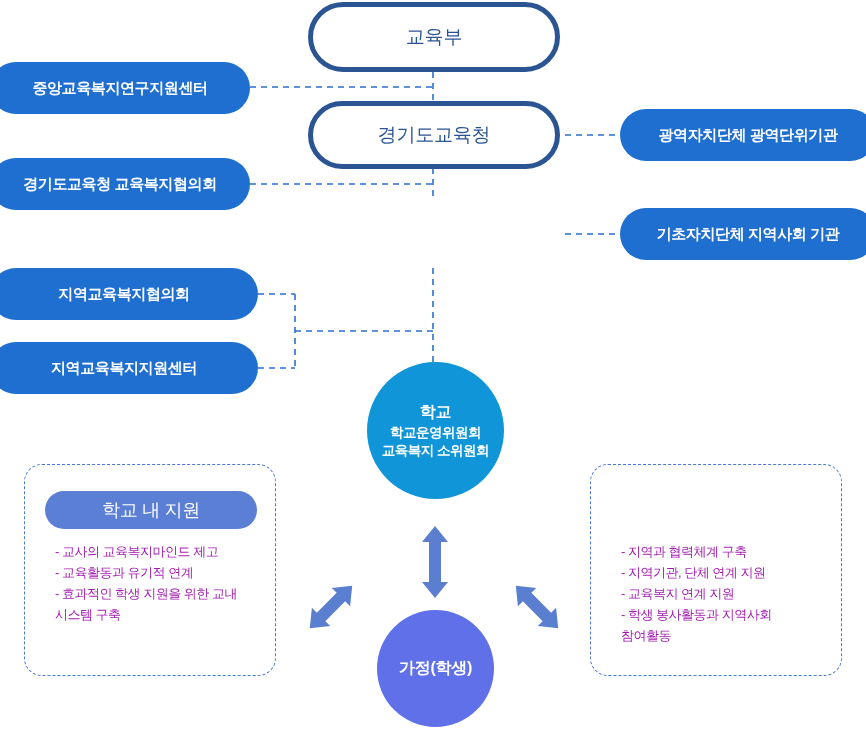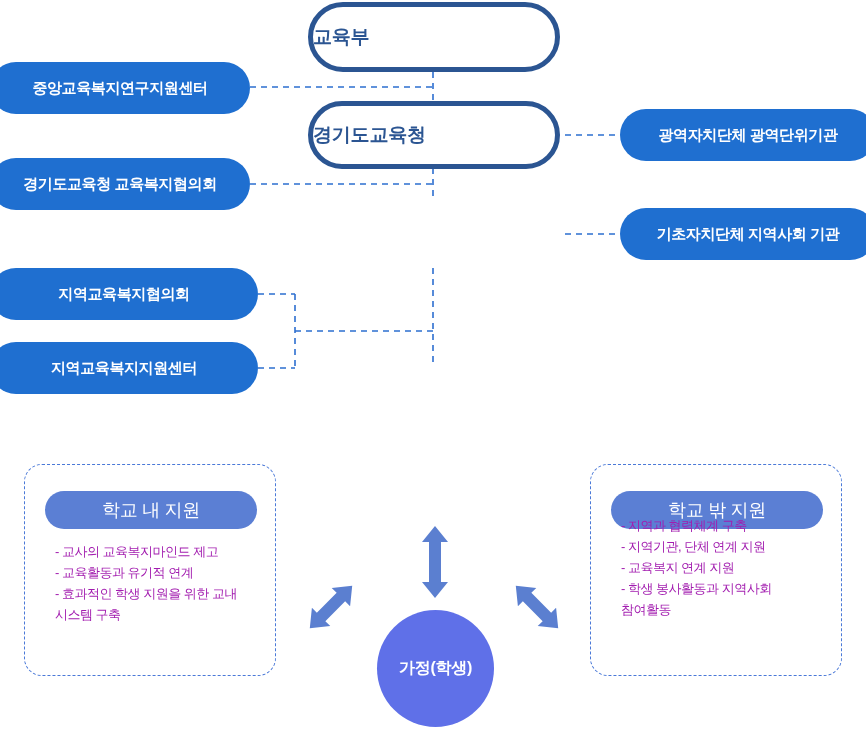--- a/index.html
+++ b/index.html
@@ -30,22 +30,23 @@
 
   
   .gov-box {
     position: absolute;
     box-sizing: border-box;
     background: #ffffff;
     border: 5px solid #2b5592;
     border-radius: 40px;
     display: flex;
     align-items: center;
+    justify-content: center;
     color: #2b5592;
-    font-weight: bold;
+    font-weight: normal;
     font-size: 19px;
     letter-spacing: -0.2px;
     z-index: 3;
   }
 
   
   .side-box {
     position: absolute;
     box-sizing: border-box;
     background: #1f6fd0;
@@ -203,45 +204,47 @@
   </div>
 
   <div class="side-box" id="box-metropolitan" style="left:620px; top:109px; width:256px; height:52px;">
     <span>광역자치단체 광역단위기관</span>
   </div>
 
   <div class="side-box" id="box-basic" style="left:620px; top:208px; width:256px; height:52px;">
     <span>기초자치단체 지역사회 기관</span>
   </div>
 
+  <div class="circle" id="school-circle">
+    <span class="c-title">학교</span>
+    <span class="c-sub">학교운영위원회</span>
+    <span class="c-sub">교육복지 소위원회</span>
+  </div>
 
   <div class="circle" id="family-circle">
     <span class="c-title">가정(학생)</span>
   </div>
 
   <div class="support-panel" id="panel-inside" style="left:24px; top:464px; width:252px; height:212px;"></div>
 
   <div class="panel-header" id="panel-inside-header" style="left:45px; top:491px; width:212px; height:38px;">
     <span>학교 내 지원</span>
   </div>
 
   <div class="panel-list" id="panel-inside-list" style="left:55px; top:541px; width:216px;">
     <span class="li">- 교사의 교육복지마인드 제고</span>
     <span class="li">- 교육활동과 유기적 연계</span>
     <span class="li">- 효과적인 학생 지원을 위한 교내
    시스템 구축</span>
   </div>
 
   <div class="support-panel" id="panel-outside" style="left:590px; top:464px; width:252px; height:212px;"></div>
 
-  <div class="panel-header" id="panel-outside-header" style="left:611px; top:491px; width:212px; height:38px;">
-    <span>학교 밖 지원</span>
-  </div>
-
-  <div class="panel-list" id="panel-outside-list" style="left:621px; top:515px; width:216px;">
+
+  <div class="panel-list" id="panel-outside-list" style="left:621px; top:541px; width:216px;">
     <span class="li">- 지역과 협력체계 구축</span>
     <span class="li">- 지역기관, 단체 연계 지원</span>
     <span class="li">- 교육복지 연계 지원</span>
     <span class="li">- 학생 봉사활동과 지역사회
   참여활동</span>
   </div>
 
   <svg class="arrow" style="left:416px; top:526px; width:38px; height:72px;" viewBox="0 0 38 72" width="38" height="72">
     <polygon fill="#5b7fd0" points="19,0 32,16 25,16 25,56 32,56 19,72 6,56 13,56 13,16 6,16"></polygon>
   </svg>

